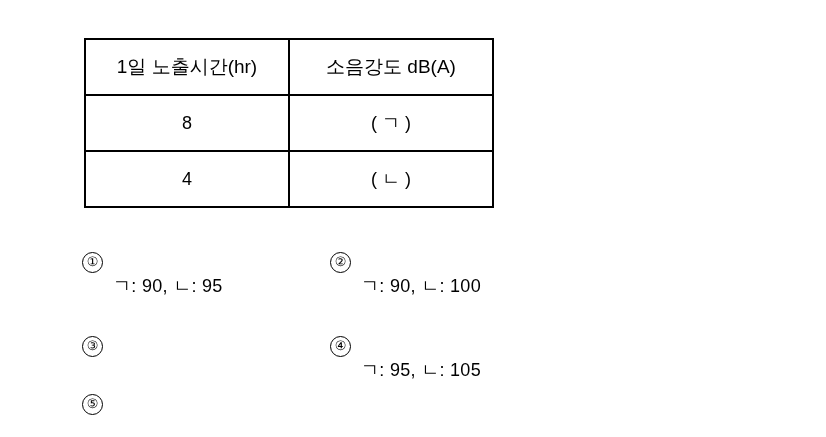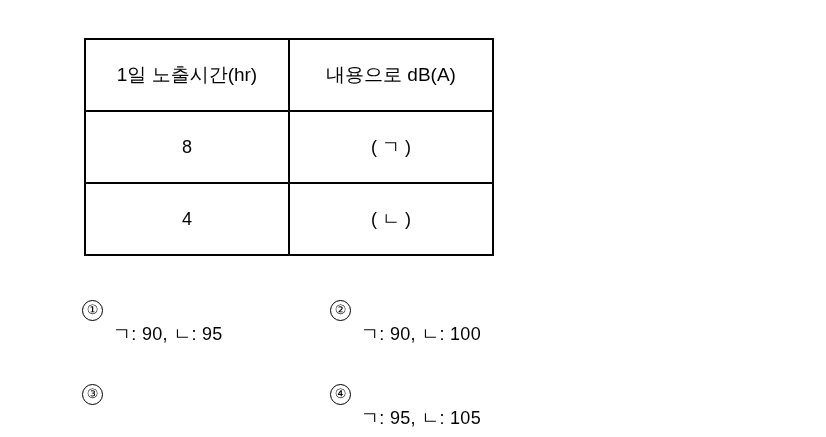--- a/index.html
+++ b/index.html
@@ -59,21 +59,21 @@
     width: 410px;
     table-layout: fixed;
   }
   table.noise-table th,
   table.noise-table td {
     border: 2px solid #000000;
     text-align: center;
     font-weight: normal;
     font-size: 19px;
     height: 54px;
-    padding: 8px;
+    padding: 0;
   }
   table.noise-table th {
     font-size: 19px;
   }
   table.noise-table td {
     font-size: 18px;
   }
 
   
   .choices {
@@ -112,21 +112,21 @@
 <body>
 
 <div class="page">
 
 
   <div class="table-wrap">
     <table class="noise-table">
       <thead>
         <tr>
           <th>1일 노출시간(hr)</th>
-          <th>내용으로 dB(A)</th>
+          <th>소음강도 dB(A)</th>
         </tr>
       </thead>
       <tbody>
         <tr>
           <td>8</td>
           <td>( ㄱ )</td>
         </tr>
         <tr>
           <td>4</td>
           <td>( ㄴ )</td>

